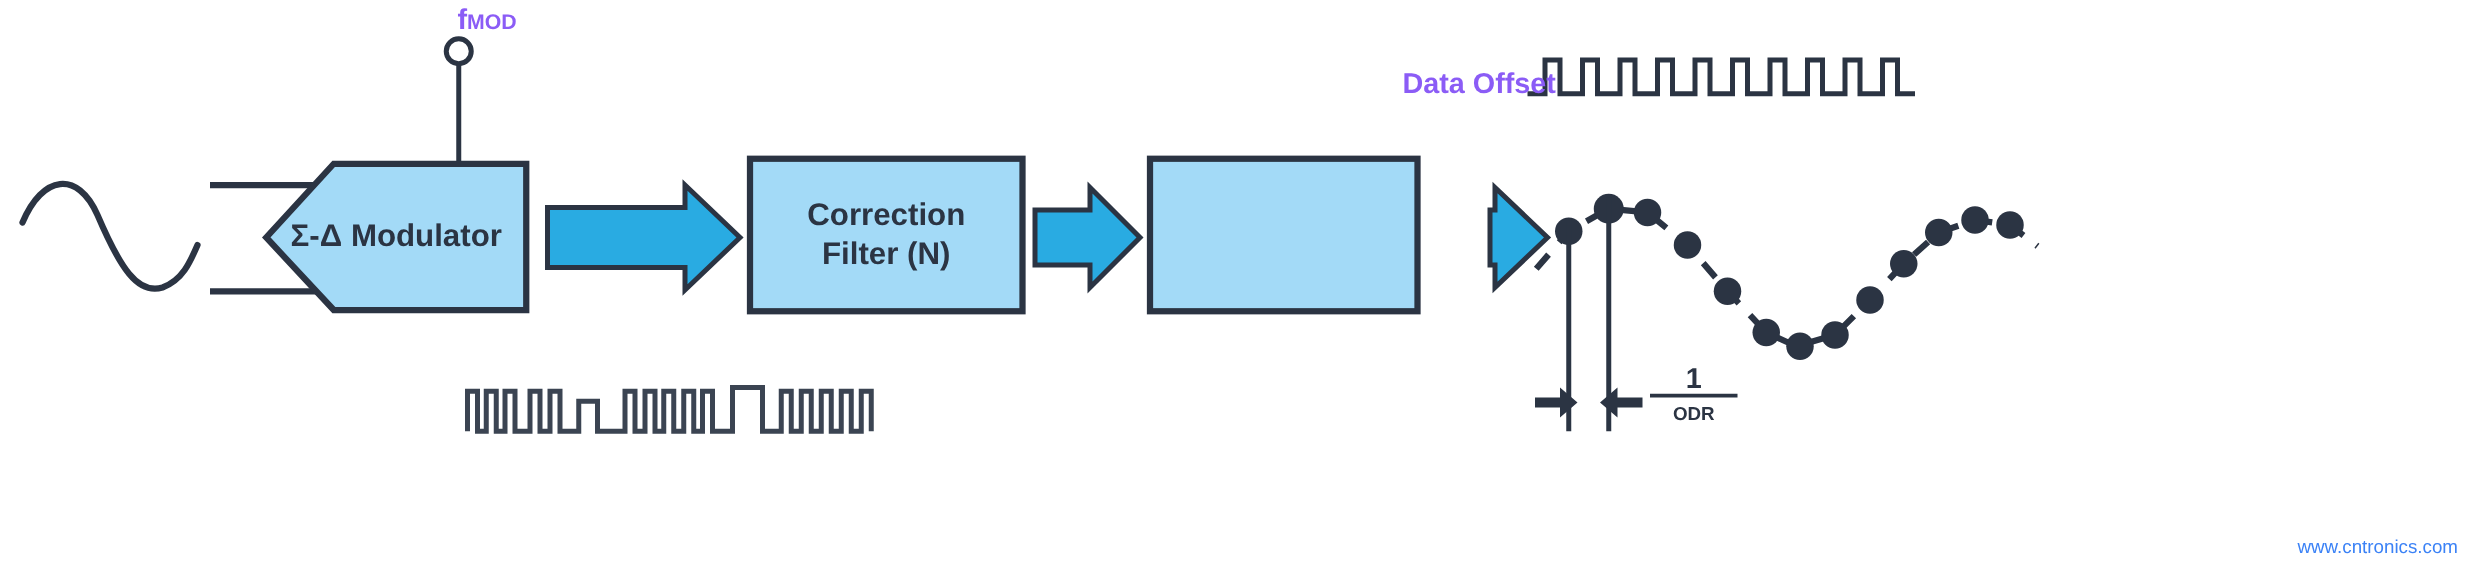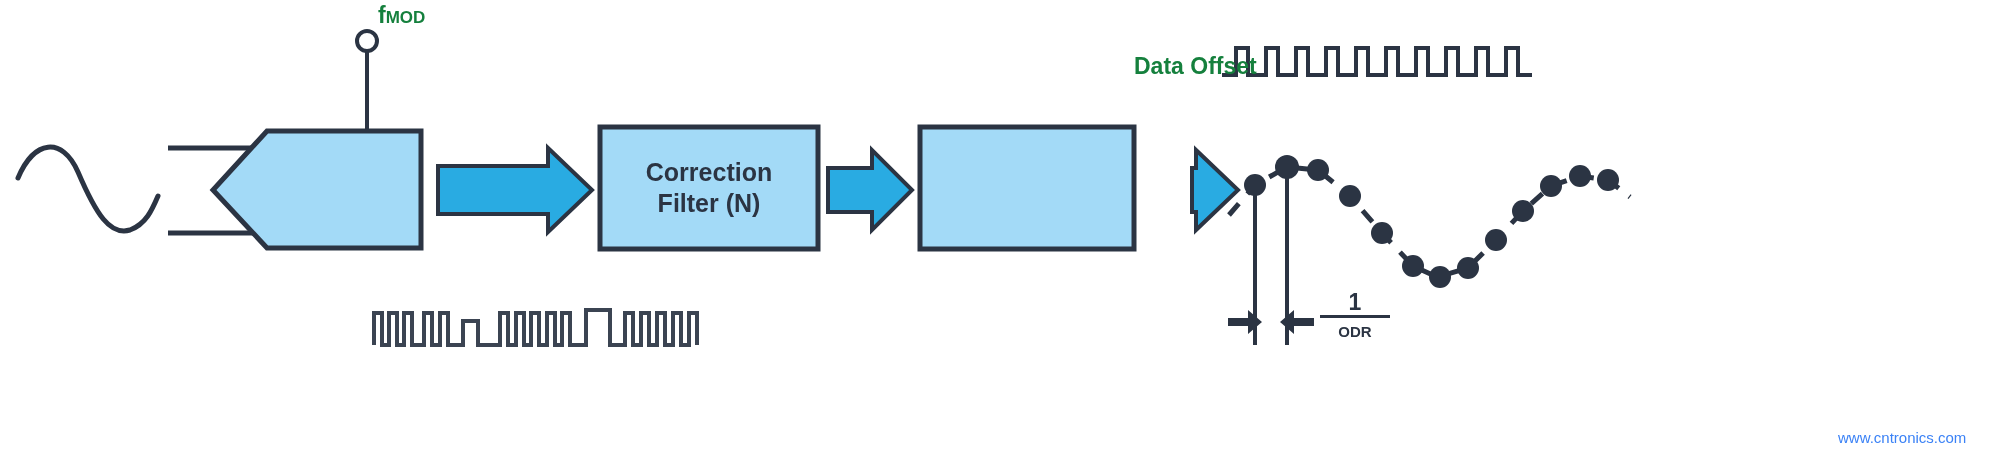--- a/index.html
+++ b/index.html
@@ -4,21 +4,21 @@
 <style>
   html,body{margin:0;padding:0;background:#ffffff;}
   body{width:1991px;height:457px;position:relative;overflow:hidden;
        font-family:"Liberation Sans","DejaVu Sans",sans-serif;}
   #stage{position:absolute;left:0;top:0;width:1991px;height:457px;}
   svg.layer{position:absolute;left:0;top:0;width:1991px;height:457px;overflow:visible;}
   .blk-label{position:absolute;text-align:center;color:#2b3443;
              font-weight:bold;font-size:25px;line-height:31px;
              white-space:pre-line;display:flex;align-items:center;
              justify-content:center;}
-  .txt{position:absolute;color:#15803d;margin-left:12px;}
+  .txt{position:absolute;color:#8b5cf6;}
   #fmod-label{left:366px;top:2px;width:70px;font-size:23px;font-weight:bold;}
   #fmod-label .sub{font-size:17px;font-weight:bold;vertical-align:baseline;}
   #dataready-label{left:1122px;top:53px;font-size:23px;font-weight:bold;}
   #odr-frac{position:absolute;left:1320px;top:290px;width:70px;
             text-align:center;color:#2b3443;font-weight:bold;}
   #odr-num{font-size:23px;line-height:24px;}
   #odr-bar{height:3px;background:#2b3443;margin:1px 0 1px 0;}
   #odr-den{font-size:15px;line-height:26px;}
   #watermark{position:absolute;left:1838px;top:429px;font-size:15px;
              color:#3b82f6;font-family:"Liberation Sans",sans-serif;}
@@ -99,20 +99,21 @@
     <line x1="1255" y1="175" x2="1255" y2="345" stroke="#2b3443" stroke-width="4"></line>
     <line x1="1287" y1="158" x2="1287" y2="345" stroke="#2b3443" stroke-width="4"></line>
 
     <g fill="#2b3443" stroke="none">
       <path d="M 1228 318 L 1248 318 L 1248 310 L 1262 322 L 1248 334 L 1248 326 L 1228 326 Z"></path>
       <path d="M 1314 318 L 1294 318 L 1294 310 L 1280 322 L 1294 334 L 1294 326 L 1314 326 Z"></path>
     </g>
 
   </svg>
 
+  <div class="blk-label" style="left:213px;top:131px;width:208px;height:117px;">Σ-Δ Modulator</div>
 
   <div class="blk-label" style="left:600px;top:127px;width:218px;height:122px;">Correction
 Filter (N)</div>
 
 
   <div class="txt" id="fmod-label">
     <span>f</span><span class="sub">MOD</span>
   </div>
 
   <div class="txt" id="dataready-label">Data Offset</div>

